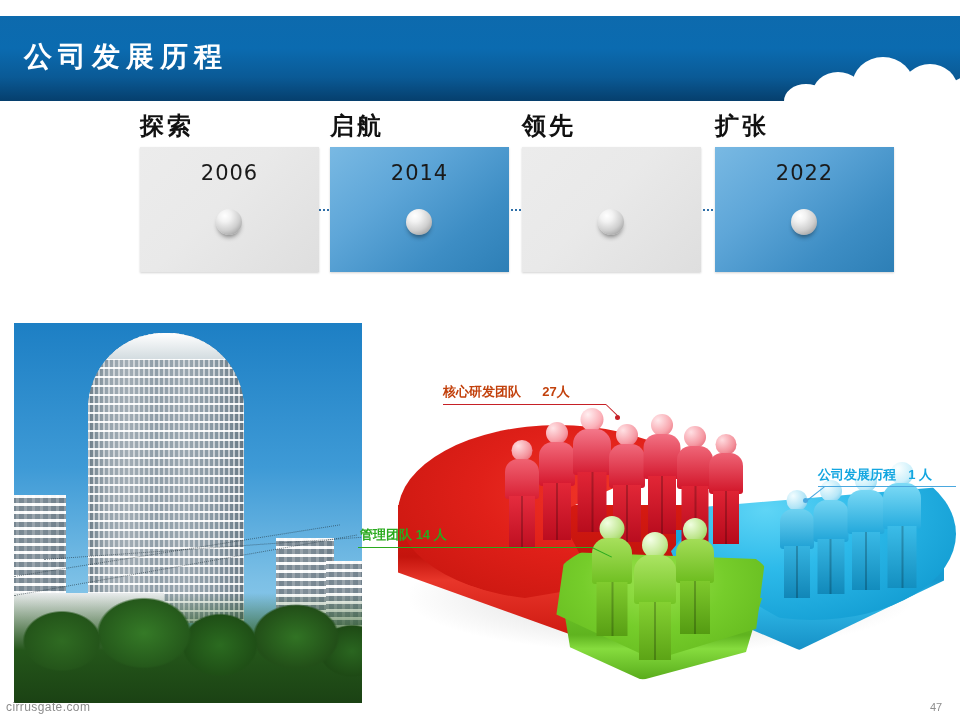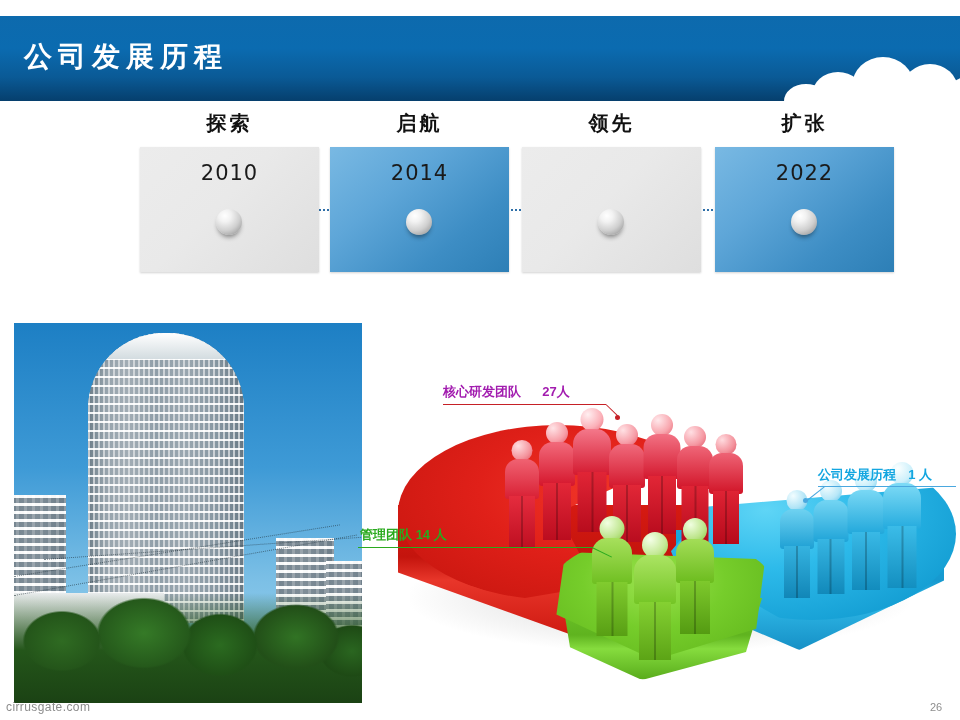--- a/index.html
+++ b/index.html
@@ -25,22 +25,22 @@
     white-space:nowrap;
   }
   .cloud{position:absolute;pointer-events:none;}
   .cloud-puff{position:absolute;background:#ffffff;border-radius:50%;}
   .cloud-base{position:absolute;background:#ffffff;}
 
   
   .tl-label{
     position:absolute;
     font-family:Liberation Sans, sans-serif;
-    font-weight:700;font-size:20px;color:#111;
-    letter-spacing:3px;white-space:nowrap;text-align:center;
+    font-weight:700;font-size:24px;color:#111;
+    letter-spacing:3px;white-space:nowrap;
   }
   .tl-card{
     position:absolute;width:179px;height:125px;
     box-shadow:0 1px 2px rgba(0,0,0,.18);
   }
   .tl-card.grey{
     background:linear-gradient(135deg,#ececec 0%,#e9e9e9 45%,#dedede 100%);
   }
   .tl-card.blue{
     background:linear-gradient(140deg,#79b9e3 0%,#5ea6d8 35%,#3d8dc4 72%,#2d7fb6 100%);
@@ -200,21 +200,21 @@
   <div>
 
     <div class="tl-label" style="left:140px;top:110px;width:179px;">探索</div>
     <div class="tl-label" style="left:330px;top:110px;width:179px;">启航</div>
     <div class="tl-label" style="left:522px;top:110px;width:179px;">领先</div>
     <div class="tl-label" style="left:715px;top:110px;width:179px;">扩张</div>
 
     <div class="tl-dotline" style="left:232px;top:209px;width:588px;"></div>
 
     <div class="tl-card grey" style="left:140px;top:147px;">
-      <div class="tl-year">2010</div>
+      <div class="tl-year">2006</div>
       <div class="sphere" style="left:76px;top:62px;"></div>
     </div>
 
     <div class="tl-card blue" style="left:330px;top:147px;">
       <div class="tl-year">2014</div>
       <div class="sphere" style="left:76px;top:62px;"></div>
     </div>
 
     <div class="tl-card grey" style="left:522px;top:147px;">
       <div class="sphere" style="left:76px;top:62px;"></div>
@@ -340,21 +340,21 @@
         <div class="legs" style="top:62px;width:28px;height:58px;background:linear-gradient(to bottom,#39b9e6,#128cbd);"></div>
       </div>
       <div class="fig" style="left:103px;top:2px;width:38px;height:126px;">
         <div class="head" style="width:23px;height:23px;background:radial-gradient(circle at 32% 28%,#fbffff,#cdf0fb 60%,#6fcdec);"></div>
         <div class="body" style="top:21px;width:38px;height:46px;background:linear-gradient(to bottom,#7edbf6,#24abde);border-radius:15px 15px 3px 3px;"></div>
         <div class="legs" style="top:64px;width:29px;height:62px;background:linear-gradient(to bottom,#3bbce8,#138fc0);"></div>
       </div>
     </div>
   </div>
 
-  <div class="callout" style="left:443px;top:383px;color:#a21caf;">
+  <div class="callout" style="left:443px;top:383px;color:#c2410c;">
     <span>核心研发团队</span>
     <span style="display:inline-block;width:14px;"></span>
     <span class="num">27人</span>
   </div>
   <div class="rule" style="left:443px;top:404px;width:163px;border-top:1.6px solid #c62026;"></div>
   <div class="leader" style="left:606px;top:404px;width:16px;border-top:1.6px solid #c62026;transform:rotate(44deg);"></div>
   <div class="dot" style="left:615px;top:415px;background:#c62026;"></div>
 
   <div class="callout" style="left:818px;top:466px;color:#13a6e0;">
     <span>公司发展历程</span>
@@ -366,15 +366,15 @@
   <div class="dot" style="left:803px;top:498px;background:#4aa8df;"></div>
 
   <div class="callout" style="left:360px;top:526px;color:#2aaa1e;">
     <span>管理团队</span>
     <span class="num">14  人</span>
   </div>
   <div class="rule" style="left:358px;top:547px;width:234px;border-top:1.6px solid #2aaa1e;"></div>
   <div class="leader" style="left:592px;top:547px;width:22px;border-top:1.6px solid #2aaa1e;transform:rotate(26deg);"></div>
 
   <div class="watermark">cirrusgate.com</div>
-  <div class="pagenum">26</div>
+  <div class="pagenum">47</div>
 
 </div>
 
 </body></html>

